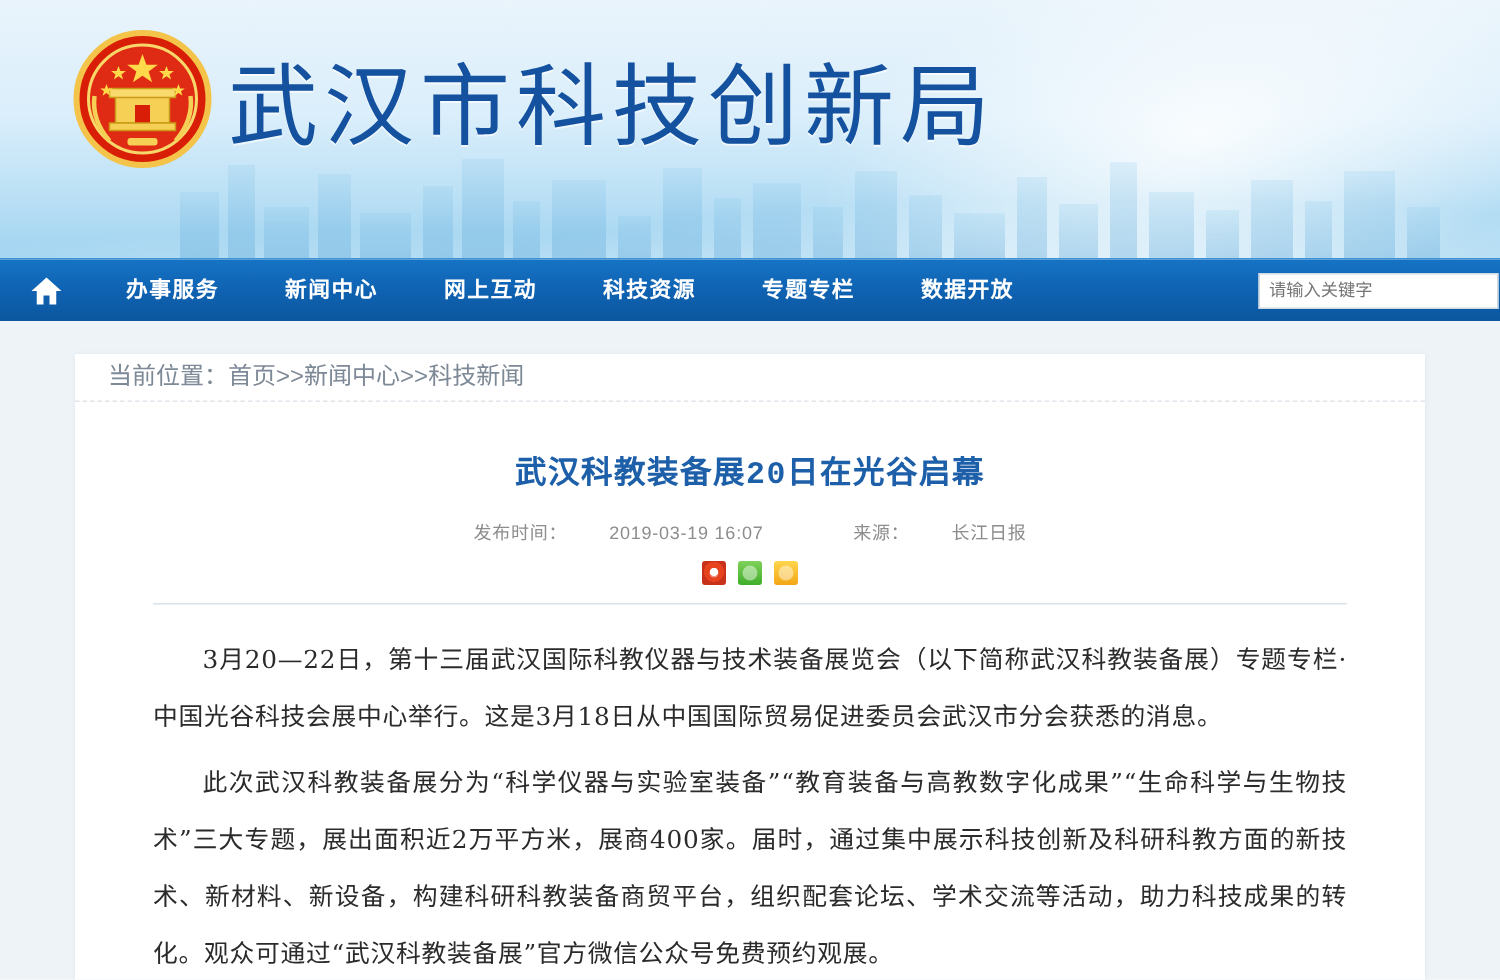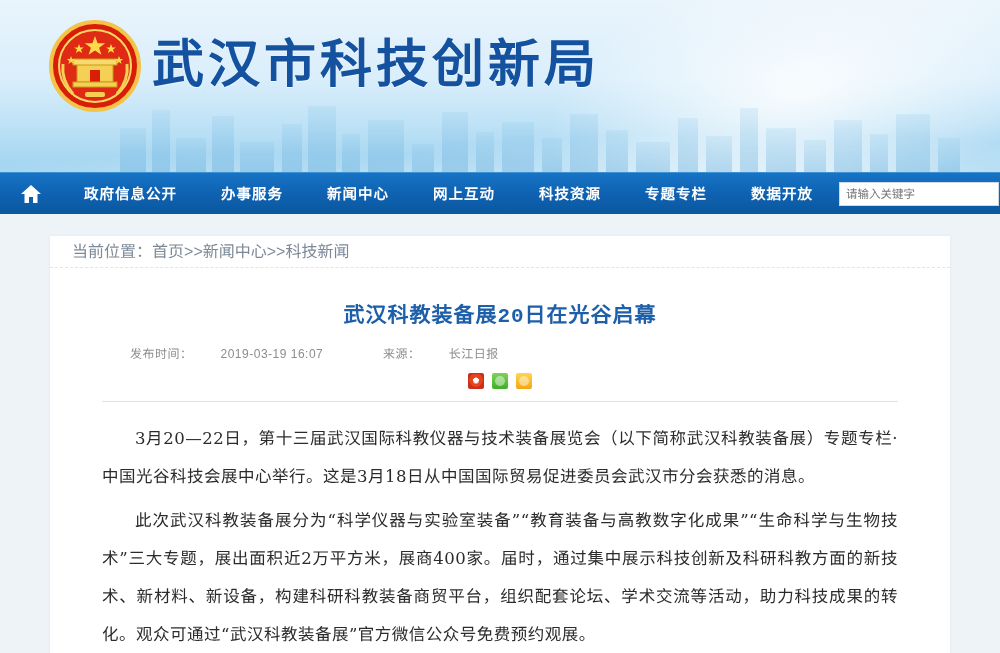--- a/index.html
+++ b/index.html
@@ -65,22 +65,22 @@
     width: 96px;
     height: 96px;
   }
   .emblem svg { display: block; }
 
   .site-title {
     position: absolute;
     left: 152px;
     top: 22px;
     font-family: "DejaVu Serif", "Liberation Serif", serif;
-    font-weight: bold;
-    font-size: 52px;
+    font-weight: normal;
+    font-size: 60px;
     letter-spacing: 4px;
     color: #1452a0;
     text-shadow: 0 1px 0 rgba(255,255,255,0.65);
     white-space: nowrap;
   }
 
   
   .navbar {
     position: relative;
     width: 1000px;
@@ -177,21 +177,21 @@
   .article-title {
     text-align: center;
     font-family: Liberation Mono, monospace;
     font-weight: bold;
     font-size: 21px;
     color: #1d5fa8;
     letter-spacing: 1px;
     margin: 4px 0 16px 0;
   }
   .article-meta {
-    text-align: left;
+    text-align: center;
     font-size: 12px;
     color: #8d8d8d;
     letter-spacing: 0.5px;
   }
   .article-meta span { margin: 0 14px; }
 
   .share-row {
     display: flex;
     justify-content: center;
     gap: 8px;
@@ -295,21 +295,20 @@
 
   <div class="site-title">武汉市科技创新局</div>
 </div>
 
 <div class="navbar">
   <div class="nav-home">
     <svg width="22" height="20" viewBox="0 0 22 20" aria-hidden="true">
       <path d="M11 1 L21 10 L17.5 10 L17.5 19 L13 19 L13 13 L9 13 L9 19 L4.5 19 L4.5 10 L1 10 Z" fill="#ffffff"></path>
     </svg>
   </div>
-  <div class="nav-item">政府信息公开</div>
   <div class="nav-item">办事服务</div>
   <div class="nav-item">新闻中心</div>
   <div class="nav-item">网上互动</div>
   <div class="nav-item">科技资源</div>
   <div class="nav-item">专题专栏</div>
   <div class="nav-item">数据开放</div>
 
   <div class="search-box">
     <input class="search-input" type="text" placeholder="请输入关键字" style="">
     <div class="search-btn">

